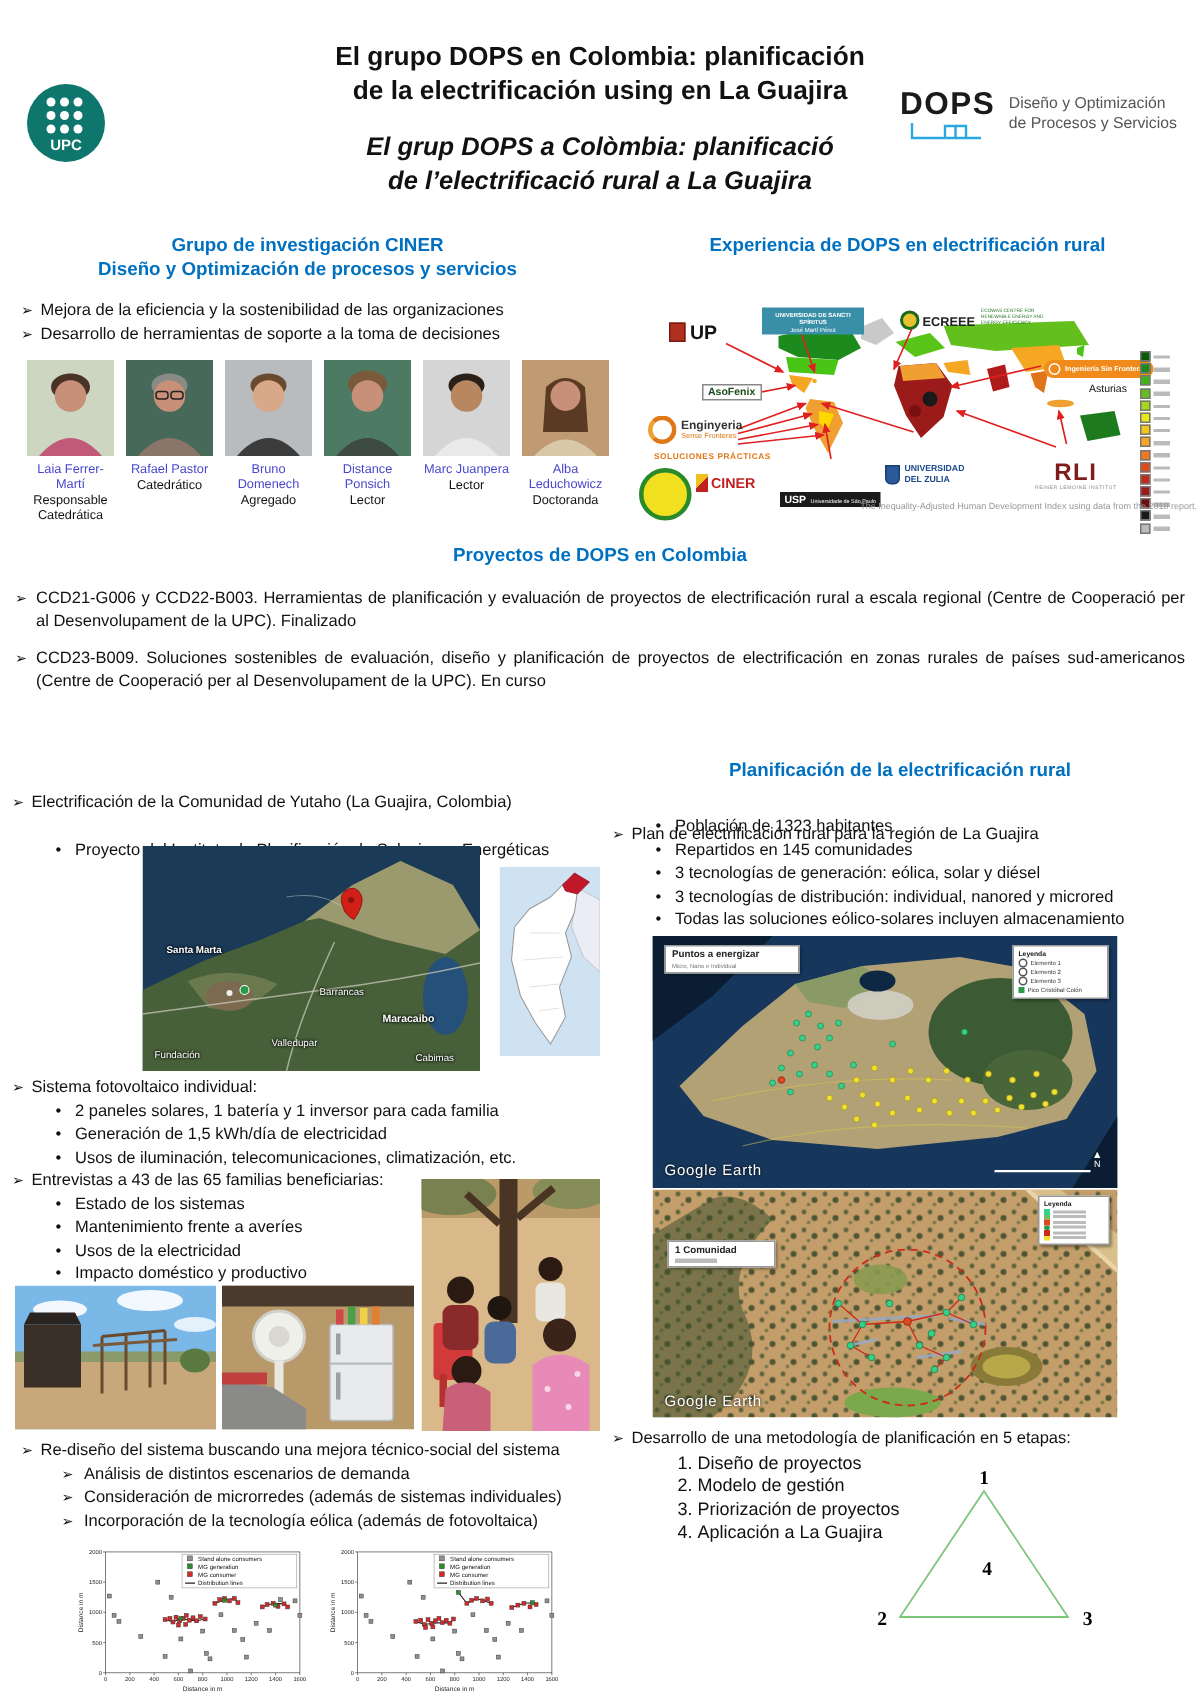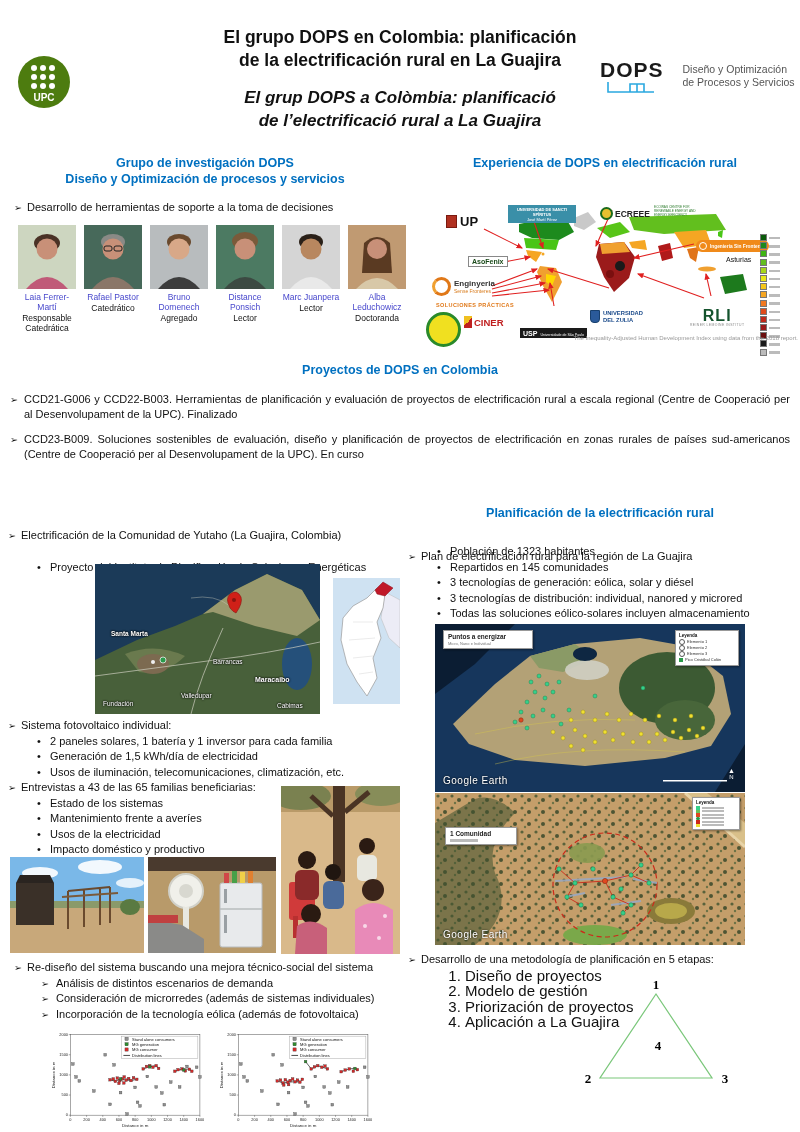--- a/index.html
+++ b/index.html
@@ -14,27 +14,27 @@
   .sb{position:relative;padding-left:42px;font-size:11px;line-height:15.5px;}
   .sb::before{content:"\2022";position:absolute;left:29px;}
   .sb2{position:relative;padding-left:42px;font-size:11px;line-height:15.5px;}
   .sb2::before{content:"\27A2";position:absolute;left:27px;font-size:9.5px;}
   .pb{position:relative;padding-left:14px;font-size:11px;line-height:15px;text-align:justify;margin-bottom:10px;}
   .pb::before{content:"\27A2";position:absolute;left:0;top:0;font-size:9.5px;}
   
   .title1{font-size:17.5px;font-weight:bold;line-height:23px;text-align:center;}
   .title2{font-size:17px;font-weight:bold;font-style:italic;line-height:23px;text-align:center;margin-top:14px;}
   .upc{display:flex;align-items:center;gap:7px;}
-  .upc-circle{width:52px;height:52px;border-radius:50%;background:#4d7c0f;position:relative;flex:none;}
+  .upc-circle{width:52px;height:52px;border-radius:50%;background:#0f766e;position:relative;flex:none;}
   .upc-dots{position:absolute;left:13px;top:9px;width:26px;display:flex;flex-wrap:wrap;gap:3px;}
   .upc-dots i{width:6px;height:6px;border-radius:50%;background:#fff;}
   .upc-acr{position:absolute;left:0;right:0;bottom:5px;text-align:center;color:#fff;font-weight:bold;font-size:10px;}
   .upc-text{font-size:9.5px;font-weight:bold;color:#2f7ec7;line-height:11.5px;}
   .upc-text .lt{color:#85b9e2;}
-  .dops{display:flex;align-items:flex-start;gap:19px;}
+  .dops{display:flex;align-items:flex-start;gap:9px;}
   .dops-mark{text-align:center;}
   .dops-acr{font-size:21px;font-weight:bold;letter-spacing:1px;color:#1a1a1a;line-height:20px;}
   .dops-text{font-size:10.5px;color:#555;line-height:13px;padding-top:3px;}
   
   .members{display:flex;gap:4px;}
   .member{width:62px;text-align:center;}
   .member svg{width:58px;height:64px;display:block;margin:0 auto;}
   .mname{font-size:8.5px;color:#4747cc;line-height:10px;margin-top:3px;}
   .mrole{font-size:8.5px;color:#111;line-height:10px;margin-top:1px;}
   .m1{--bg:#cdd6c0;--shirt:#c05a78;--hair:#4a3226;}
@@ -60,21 +60,21 @@
   .gbox{position:absolute;background:#fff;border:1px solid #999;padding:2px 4px;box-shadow:1px 1px 2px rgba(0,0,0,.4);}
   .gbox .t{font-size:6.5px;font-weight:bold;color:#222;line-height:7.5px;}
   .gbox .s{font-size:4px;color:#777;line-height:5px;}
   .glegend{position:absolute;background:#fff;border:1px solid #999;padding:2px 3px;box-shadow:1px 1px 2px rgba(0,0,0,.4);}
   .glegend .t{font-size:4.5px;font-weight:bold;line-height:6px;}
   .glegend .r{display:flex;align-items:center;gap:2px;font-size:4px;line-height:5.6px;color:#333;}
   .gwm{position:absolute;color:#fff;font-size:10px;letter-spacing:.5px;text-shadow:0 0 2px #000;}
   .maplabel{position:absolute;color:#fff;font-size:6.5px;text-shadow:0 0 2px #000,0 0 2px #000;}
   .chart{width:155px;height:100px;}
   .chart svg{width:100%;height:100%;}
-  ol.steps{margin:0;padding-left:57px;font-size:15px;line-height:15.5px;}
+  ol.steps{margin:0;padding-left:57px;font-size:12px;line-height:15.5px;}
   .tri-num{font-family:"Liberation Serif",serif;font-weight:bold;font-size:13px;}
 </style>
 </head>
 <body>
 
 <div class="poster">
 
   <div class="abs upc" style="left:18px;top:56px;">
     <div class="upc-circle">
       <div class="upc-dots">
@@ -88,21 +88,21 @@
           <i></i>
           <i></i>
         </div>
       <div class="upc-acr">UPC</div>
     </div>
   </div>
 
   <div class="abs" style="left:170px;top:26px;width:460px;">
     <div class="title1">
       <div>El grupo DOPS en Colombia: planificación</div>
-      <div>de la electrificación rural en La Guajira</div>
+      <div>de la electrificación using en La Guajira</div>
     </div>
     <div class="title2">
       <div>El grup DOPS a Colòmbia: planificació</div>
       <div>de l’electrificació rural a La Guajira</div>
     </div>
   </div>
 
   <div class="abs dops" style="left:600px;top:60px;">
     <div class="dops-mark">
       <div class="dops-acr">DOPS</div>
@@ -111,24 +111,25 @@
       </svg>
     </div>
     <div class="dops-text">
       <div>Diseño y Optimización</div>
       <div>de Procesos y Servicios</div>
     </div>
   </div>
 
   <div class="abs" style="left:0;top:155px;width:410px;">
     <div class="h">
-      <div>Grupo de investigación DOPS</div>
+      <div>Grupo de investigación CINER</div>
       <div>Diseño y Optimización de procesos y servicios</div>
     </div>
     <div style="margin:13px 0 0 14px;">
+      <div class="b">Mejora de la eficiencia y la sostenibilidad de las organizaciones</div>
       <div class="b">Desarrollo de herramientas de soporte a la toma de decisiones</div>
     </div>
     <div class="members" style="margin:9px 0 0 16px;">
       <div class="member m1">
         <svg viewBox="0 0 58 64">
             <rect width="58" height="64" fill="var(--bg)"></rect>
             <ellipse cx="29" cy="18" rx="13" ry="9" fill="var(--hair)"></ellipse>
             <circle cx="29" cy="24" r="10.5" fill="#c89078"></circle>
             <path d="M8,64 Q29,40 50,64 Z" fill="var(--shirt)"></path>
           </svg>
@@ -275,21 +276,21 @@
         <span style="font-size:3.6px;">Universidade de São Paulo</span>
       </div>
       <div class="lg" style="left:166px;top:128px;display:flex;gap:3px;align-items:center;">
         <div style="width:8px;height:11px;background:#2a5a9a;border-radius:0 0 4px 4px;border:1px solid #18406e;"></div>
         <div style="font-size:5.8px;font-weight:bold;color:#1a4a8a;line-height:6.5px;">
           <div>UNIVERSIDAD</div>
           <div>DEL ZULIA</div>
         </div>
       </div>
       <div class="lg" style="left:266px;top:126px;text-align:center;">
-        <div style="font-size:16px;font-weight:bold;color:#14532d;line-height:15px;letter-spacing:1px;">RLI</div>
+        <div style="font-size:16px;font-weight:bold;color:#7f1d1d;line-height:15px;letter-spacing:1px;">RLI</div>
         <div style="font-size:3.4px;color:#888;letter-spacing:.4px;">REINER LEMOINE INSTITUT</div>
       </div>
 
       <div class="lg" style="left:336px;top:52px;">
         <div class="swrow">
             <div class="sw" style="background:#0a5a0a"></div>
             <div class="swbar"></div>
           </div>
         <div class="swrow">
             <div class="sw" style="background:#1d8a1d"></div>

